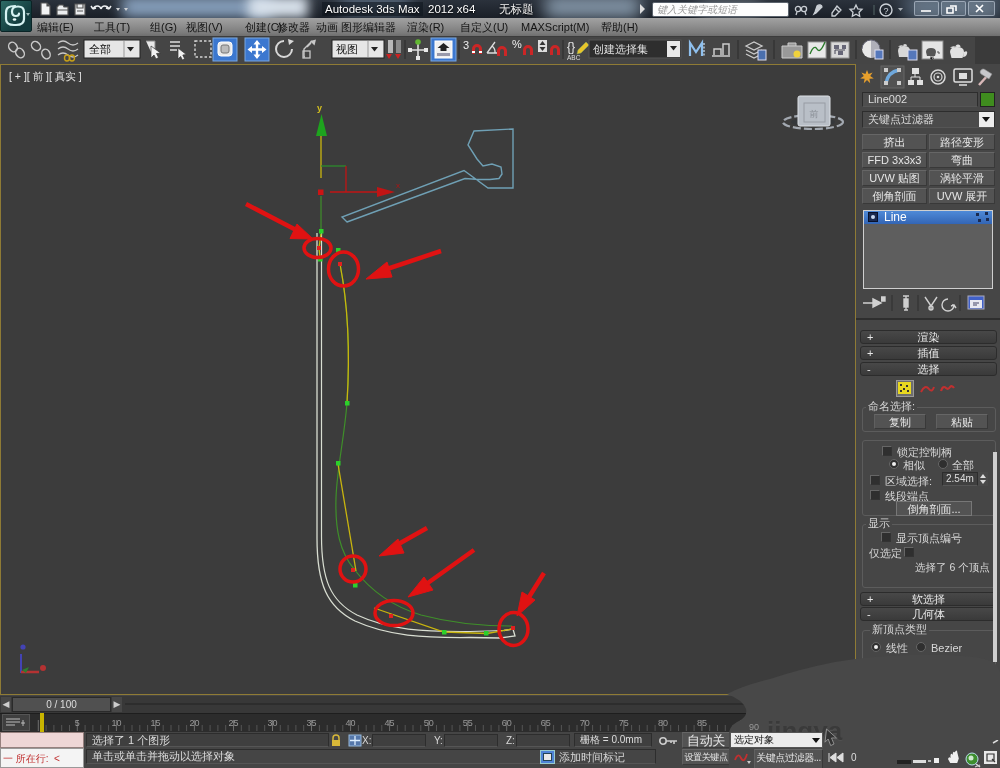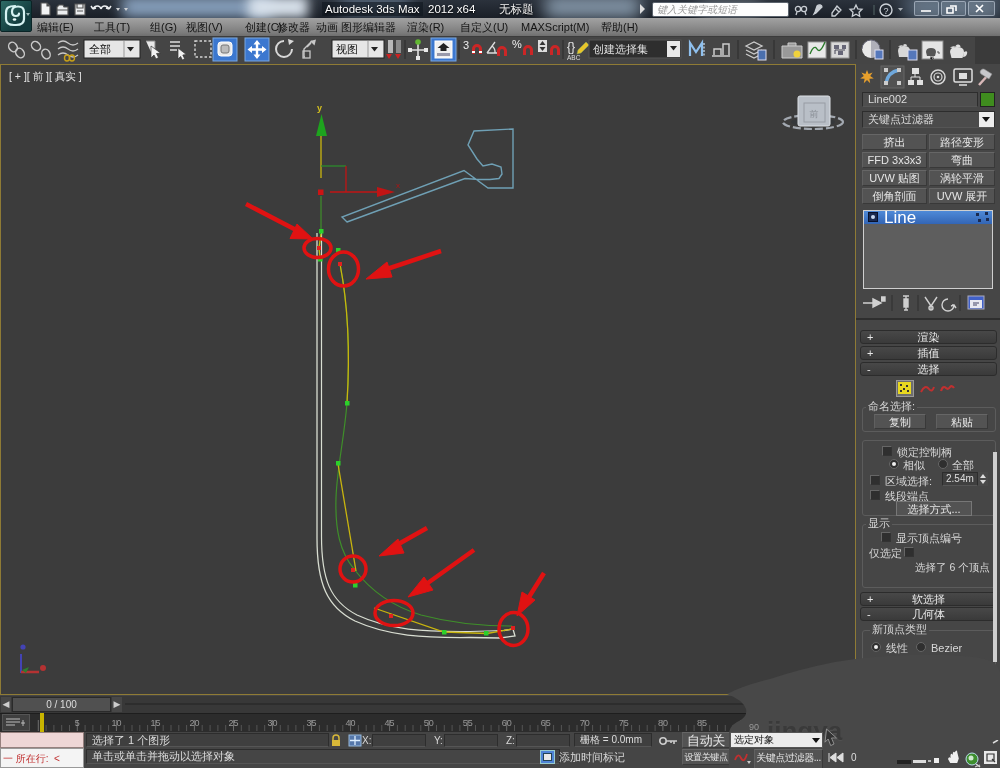--- a/index.html
+++ b/index.html
@@ -308,21 +308,21 @@
 <div class="btn" style="left:862px;top:152px;width:65px;height:16px;line-height:15px">FFD 3x3x3</div>
 <div class="btn" style="left:929px;top:152px;width:66px;height:16px;line-height:15px">弯曲</div>
 <div class="btn" style="left:862px;top:170px;width:65px;height:16px;line-height:15px">UVW 贴图</div>
 <div class="btn" style="left:929px;top:170px;width:66px;height:16px;line-height:15px">涡轮平滑</div>
 <div class="btn" style="left:862px;top:188px;width:65px;height:16px;line-height:15px">倒角剖面</div>
 <div class="btn" style="left:929px;top:188px;width:66px;height:16px;line-height:15px">UVW 展开</div>
 <div class="abs" style="left:863px;top:210px;width:130px;height:79px;background:#5e5e5e;border:1px solid #cfcfcf"></div>
 <div class="abs" style="left:864px;top:211px;width:128px;height:13px;background:linear-gradient(#4f8ad8,#3365b5)"></div>
 <div class="abs" style="left:868px;top:212px;width:10px;height:10px;background:#1a2a50;border:1px solid #09112a"></div>
 <div class="abs" style="left:871px;top:215px;width:4px;height:4px;background:#c8d8f0;border-radius:50%"></div>
-<div class="abs" style="left:884px;top:211px;color:#fff;font-size:17px;line-height:13px">Line</div>
+<div class="abs" style="left:884px;top:211px;color:#fff;font-size:12px;line-height:13px">Line</div>
 <svg class="abs" style="left:975px;top:212px" width="16" height="12">
     <g fill="#1a2a50">
       <rect x="1" y="1" width="3" height="3"></rect>
       <rect x="10" y="0" width="3" height="3"></rect>
       <rect x="3" y="7" width="3" height="3"></rect>
       <rect x="11" y="6" width="3" height="3"></rect>
     </g>
   </svg>
 <svg class="abs" style="left:856px;top:293px" width="144" height="20" viewBox="0 0 144 20">
 <g stroke="#d0d0d0" stroke-width="1.4" fill="none">
@@ -372,21 +372,21 @@
 <span class="lb" style="left:952px;top:459px">全部</span>
 <div class="cb" style="left:870px;top:475px"></div>
 <span class="lb" style="left:885px;top:475px">区域选择:</span>
 <div class="fld" style="left:942px;top:472px;width:36px;height:14px;font-size:10px;line-height:12px;padding-left:3px">2.54m</div>
 <svg class="abs" style="left:978px;top:472px" width="10" height="14">
     <rect width="10" height="14" fill="#4a4a4a"></rect>
     <path d="M2,6 l6,0 -3,-4 z M2,8 l6,0 -3,4 z" fill="#ddd"></path>
   </svg>
 <div class="cb" style="left:870px;top:490px"></div>
 <span class="lb" style="left:885px;top:490px">线段端点</span>
-<div class="btn" style="left:896px;top:501px;width:76px;height:15px;line-height:14px;border-color:#777">选择方式...</div>
+<div class="btn" style="left:896px;top:501px;width:76px;height:15px;line-height:14px;border-color:#777">倒角剖面...</div>
 <div class="gbox" style="left:862px;top:524px;width:134px;height:64px"></div>
 <div class="glab" style="left:866px;top:518px">显示</div>
 <div class="cb" style="left:881px;top:532px"></div>
 <span class="lb" style="left:896px;top:532px">显示顶点编号</span>
 <div class="cb" style="left:904px;top:547px"></div>
 <span class="lb" style="left:869px;top:547px">仅选定</span>
 <span class="lb" style="left:915px;top:561px;font-size:10.5px">选择了 6 个顶点</span>
 <div class="roll" style="top:592px"><b>+</b>软选择</div>
 <div class="roll" style="top:607px"><b>-</b>几何体</div>
 <div class="gbox" style="left:862px;top:630px;width:134px;height:60px"></div>
@@ -538,21 +538,21 @@
 <div class="fld" style="left:444px;top:734px;width:54px;height:13px"></div>
 <span class="lb" style="left:506px;top:735px;font-size:10px">Z:</span>
 <div class="fld" style="left:516px;top:734px;width:54px;height:13px"></div>
 <div class="fld" style="left:574px;top:733px;width:78px;height:14px;font-size:10px;line-height:12px">栅格 = 0.0mm</div>
 <svg class="abs" style="left:658px;top:735px" width="22" height="12">
     <circle cx="5" cy="6" r="3.2" fill="none" stroke="#ccc" stroke-width="1.6"></circle>
     <path d="M8,6 h11 m-3,0 v3 m-3,-3 v2" stroke="#ccc" stroke-width="1.6"></path>
   </svg>
 <div class="btn" style="left:682px;top:732px;width:48px;height:16px;line-height:15px;font-size:13px;letter-spacing:-.4px">自动关键点</div>
 <div class="btn" style="left:682px;top:749px;width:48px;height:16px;line-height:15px;font-size:9px;letter-spacing:-.4px">设置关键点</div>
-<div class="fld" style="left:86px;top:749px;width:474px;height:15px;background:#454545;line-height:13px">单击或单击并拖动以选择对象</div>
+<div class="fld" style="left:86px;top:749px;width:570px;height:15px;background:#454545;line-height:13px">单击或单击并拖动以选择对象</div>
 <div class="abs" style="left:540px;top:750px;width:15px;height:14px;background:#4f83d6;border:1px solid #9cc"></div>
 <div class="abs" style="left:543px;top:753px;width:9px;height:8px;background:#e8e8e8;border:1px solid #245"></div>
 <span class="lb" style="left:559px;top:751px">添加时间标记</span>
 
 <svg class="abs" style="left:0;top:0;z-index:40" width="1000" height="768" viewBox="0 0 1000 768">
 <path d="M729,768 L729,737 Q728,727 737,722 Q748,717 746,709 Q743,700 727,694 Q742,686 770,679 Q800,669 835,662 Q870,656 910,655 Q955,654 980,658 Q996,661 998,668 L1000,672 L1000,768 Z" fill="#484848"></path>
 </svg>
 
 <div class="abs" style="left:749px;top:722px;color:#999;font-size:9px;z-index:41">90</div>
 <div class="abs" style="left:767px;top:716px;color:#3a3a3a;font-size:26px;font-weight:bold;z-index:41;text-shadow:0 1px 1px rgba(255,255,255,.06)">jingya</div>

